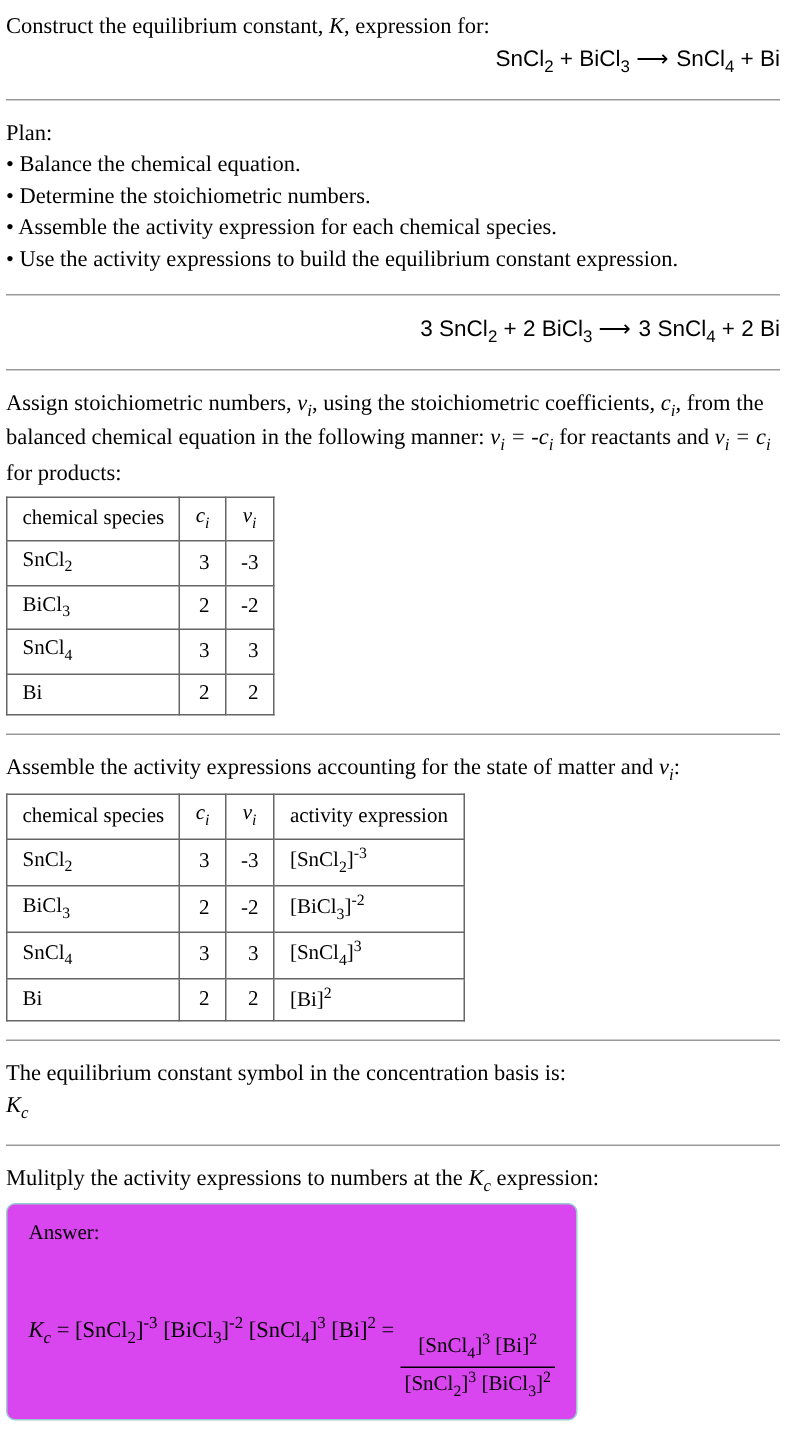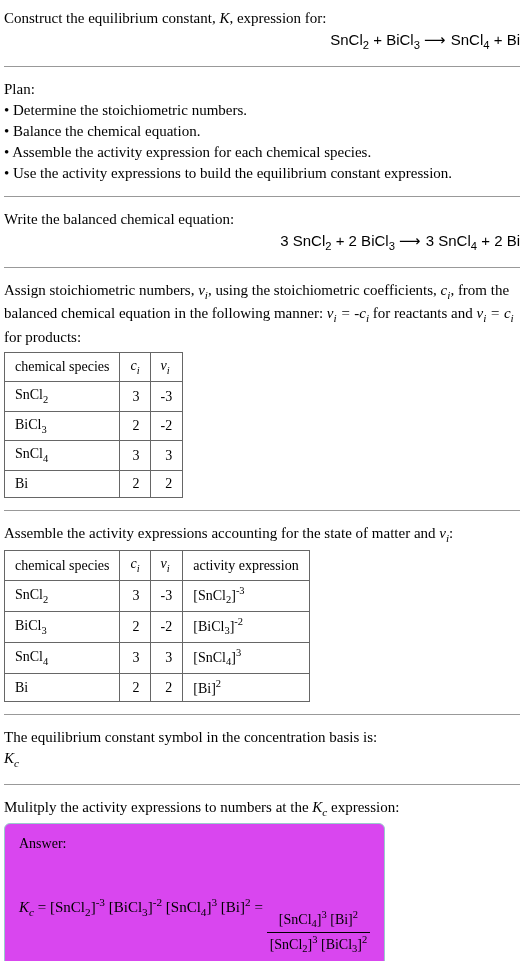--- a/index.html
+++ b/index.html
@@ -28,21 +28,21 @@
       border-collapse: collapse;
       margin-top: 4px;
     }
     th, td {
       border: 1px solid #666;
       padding: 3px 10px;
       text-align: left;
       font-weight: normal;
       font-size: 14px;
     }
-    th { background: #fff; }
+    th { background: #fff; text-align: center; }
     td.num { text-align: right; }
     .answer-box {
       background: #d946ef;
       border: 1px solid #9cc;
       border-radius: 6px;
       padding: 10px 14px;
       display: inline-block;
       margin-top: 2px;
     }
     .answer-label { font-size: 14px; margin-bottom: 6px; }
@@ -65,30 +65,29 @@
   </div>
   <div class="eq">
     SnCl<sub>2</sub> + BiCl<sub>3</sub> <span class="arrow">⟶</span> SnCl<sub>4</sub> + Bi
   </div>
 </div>
 
 <hr class="divider">
 
 <div class="section">
   <div>Plan:</div>
+  <div class="plan-item">• Balance the chemical equation.</div>
   <div class="plan-item">• Determine the stoichiometric numbers.</div>
-  <div class="plan-item">• Balance the chemical equation.</div>
   <div class="plan-item">• Assemble the activity expression for each chemical species.</div>
   <div class="plan-item">• Use the activity expressions to build the equilibrium constant expression.</div>
 </div>
 
 <hr class="divider">
 
 <div class="section">
-  <div>Write the balanced chemical equation:</div>
   <div class="eq">
     3 SnCl<sub>2</sub> + 2 BiCl<sub>3</sub> <span class="arrow">⟶</span> 3 SnCl<sub>4</sub> + 2 Bi
   </div>
 </div>
 
 <hr class="divider">
 
 <div class="section">
   <div>
     <span>Assign stoichiometric numbers, </span><span class="italic">ν<sub>i</sub></span><span>, using the stoichiometric coefficients, </span><span class="italic">c<sub>i</sub></span><span>, from the balanced chemical equation in the following manner: </span><span class="italic">ν<sub>i</sub> = -c<sub>i</sub></span><span> for reactants and </span><span class="italic">ν<sub>i</sub> = c<sub>i</sub></span><span> for products:</span>

